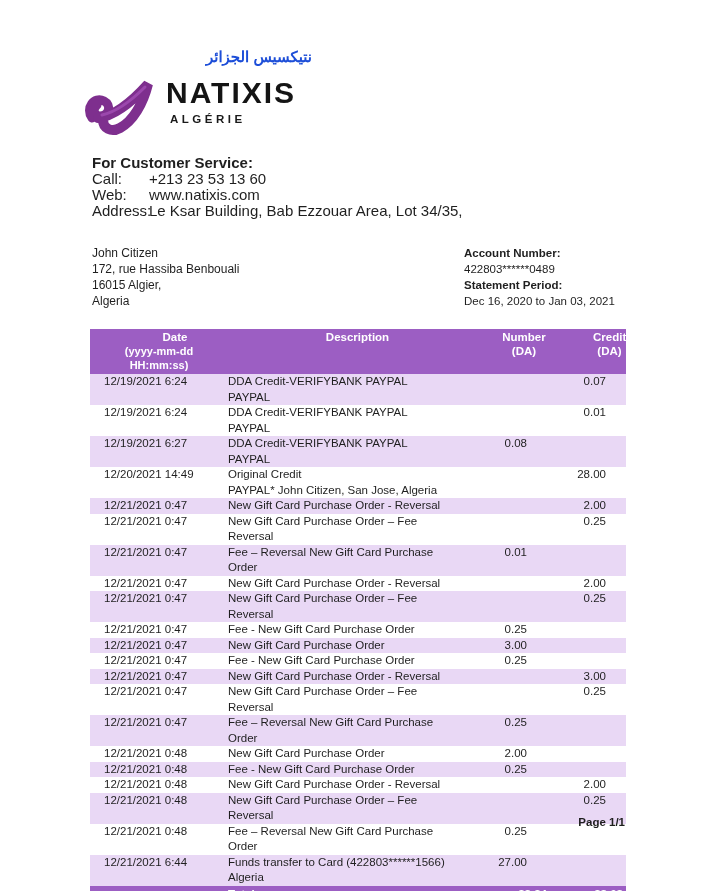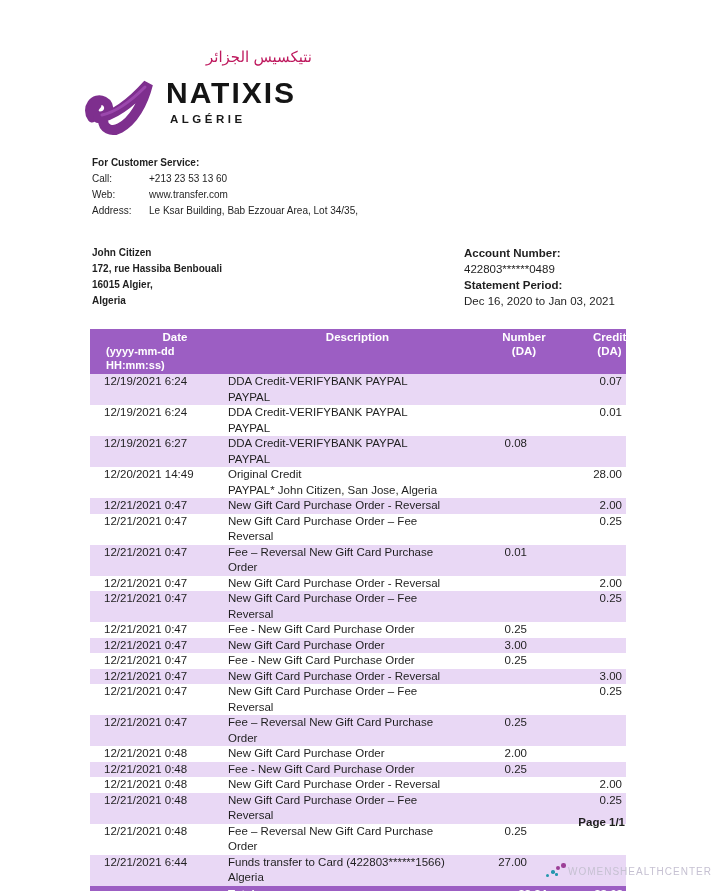--- a/index.html
+++ b/index.html
@@ -13,48 +13,48 @@
   html,body{margin:0;padding:0;}
   body{
     width:711px;height:891px;background:#ffffff;position:relative;
     font-family:"Liberation Sans", sans-serif;color:var(--ink);
   }
   .page{position:absolute;inset:0;background:#fff;overflow:hidden;}
 
   
   .logo-mark{position:absolute;left:82px;top:76px;width:92px;height:62px;}
   .brand-block{position:absolute;left:166px;top:48px;width:172px;}
-  .arabic{width:146px;text-align:right;font-size:15px;font-weight:normal;color:#be185d;direction:rtl;}
+  .arabic{width:146px;text-align:right;font-size:15px;font-weight:bold;color:#1d4ed8;direction:rtl;}
   .brand-name{font-size:30px;font-weight:bold;letter-spacing:2px;color:#141414;margin-top:12px;line-height:30px;}
   .brand-region{font-size:11.5px;font-weight:bold;letter-spacing:3.5px;color:#1a1a1a;margin-top:5px;margin-left:4px;}
 
   
-  .cs-block{position:absolute;left:92px;top:155px;font-size:10px;line-height:16px;}
+  .cs-block{position:absolute;left:92px;top:155px;font-size:15px;line-height:16px;}
   .cs-heading{font-weight:bold;}
   .cs-row{display:flex;}
   .cs-label{width:57px;}
   .cs-value{white-space:pre;}
 
   
-  .cust-block{position:absolute;left:92px;top:245px;font-size:10px;line-height:16px;font-weight:bold;}
+  .cust-block{position:absolute;left:92px;top:245px;font-size:12px;line-height:16px;font-weight:normal;}
   .acct-block{position:absolute;left:464px;top:245px;font-size:11.5px;line-height:16px;}
   .acct-block .lbl{font-weight:bold;}
 
   
   .stmt-table{position:absolute;left:90px;top:329px;width:536px;font-size:11.5px;}
   .grid4{display:grid;grid-template-columns:132px 233px 100px 71px;}
   .thead{background:var(--purple);color:#fff;font-weight:bold;padding:1px 0 2px 0;line-height:14px;}
   .thead .c{text-align:center;margin-left:38px;}
-  .thead .date-l2{text-align:left;padding-left:16px;font-size:11px;}
+  .thead .date-l2{text-align:center;padding-left:6px;font-size:11px;}
   .trow{line-height:15.5px;}
   .trow.alt{background:var(--row-purple);}
   .cell-date{padding-left:14px;}
   .cell-desc{padding-left:6px;}
   .cell-debit{text-align:right;padding-right:28px;}
-  .cell-credit{text-align:right;padding-right:4px;}
+  .cell-credit{text-align:right;padding-right:20px;}
   .total-row{background:var(--purple);color:#fff;font-weight:bold;line-height:16px;}
   .total-row .cell-debit{padding-right:8px;}
   .total-row .cell-credit{padding-right:3px;}
 
   
   .page-num{position:absolute;right:86px;top:816px;font-size:11.5px;font-weight:bold;}
 
   .watermark{position:absolute;left:546px;top:862px;display:flex;align-items:center;}
   .wm-dots{position:relative;width:22px;height:18px;flex:0 0 auto;}
   .wm-dots i{position:absolute;border-radius:50%;}
@@ -82,21 +82,21 @@
   </div>
 
   <div class="cs-block">
     <div class="cs-heading">For Customer Service:</div>
     <div class="cs-row">
       <div class="cs-label">Call:</div>
       <div class="cs-value">+213 23 53 13 60</div>
     </div>
     <div class="cs-row">
       <div class="cs-label">Web:</div>
-      <div class="cs-value">www.transfer.com</div>
+      <div class="cs-value">www.natixis.com</div>
     </div>
     <div class="cs-row">
       <div class="cs-label">Address:</div>
       <div>
         <div class="cs-value">Le Ksar Building, Bab Ezzouar Area, Lot 34/35,</div>
       </div>
     </div>
   </div>
 
   <div class="cust-block">
@@ -310,25 +310,14 @@
     <div class="total-row grid4">
       <div class="cell-date">&nbsp;</div>
       <div class="cell-desc">Total</div>
       <div class="cell-debit">33.34</div>
       <div class="cell-credit">38.08</div>
     </div>
   </div>
 
   <div class="page-num">Page 1/1</div>
 
-  <div class="watermark">
-    <span class="wm-dots">
-      <i class="d1"></i>
-        <i class="d2"></i>
-        <i class="d3"></i>
-        <i class="d4"></i>
-        <i class="d5"></i>
-    </span>
-    <span class="wm-text">WOMENSHEALTHCENTER</span>
-
-  </div>
 
 </div>
 
 </body></html>

